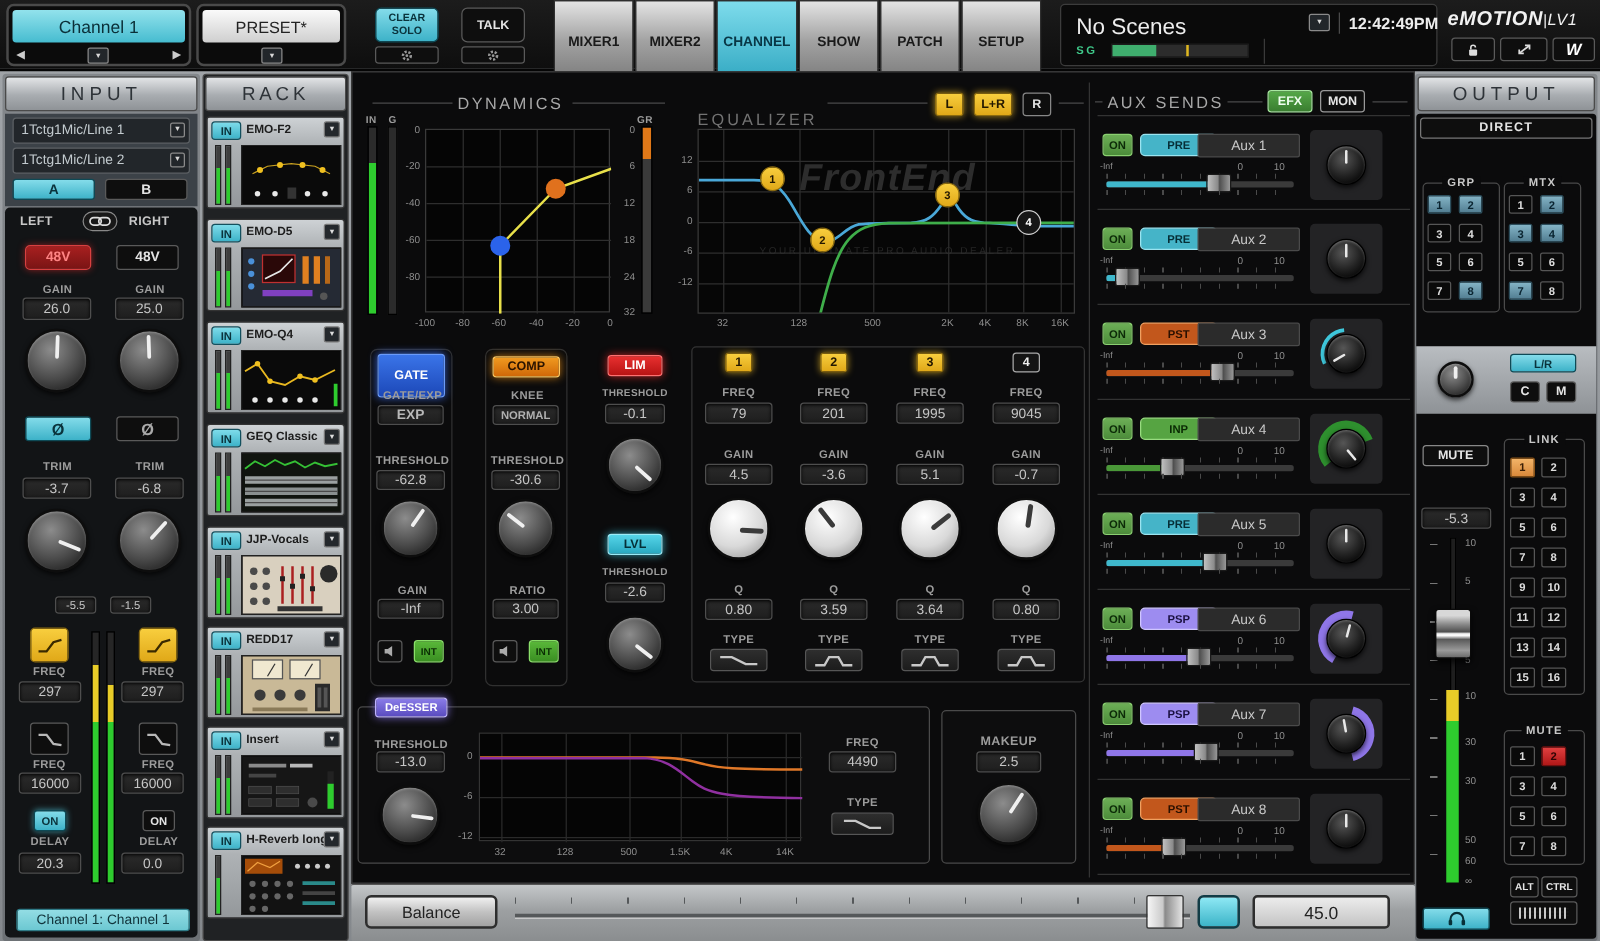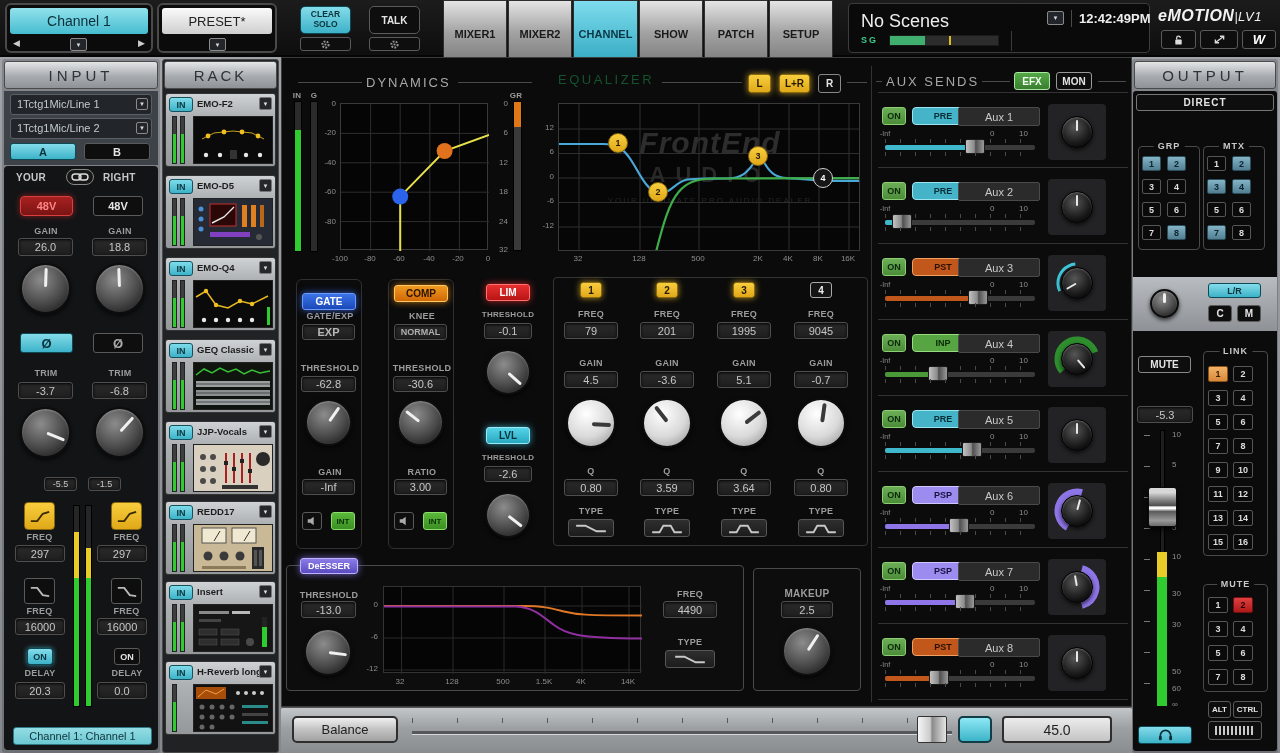--- a/index.html
+++ b/index.html
@@ -125,36 +125,36 @@
   <div class="hd" style="left:4px;top:61px;width:154px;height:28px">INPUT</div>
   <div class="abs" style="left:4px;top:91px;width:154px;height:74px;background:#3c4248"></div>
   <div class="abs" style="left:10px;top:94px;width:142px;height:21px;background:#22262a;border:1px solid #5c6064;border-radius:3px;color:#c2cace;font-size:11px;line-height:19px;padding-left:6px">1Tctg1Mic/Line 1</div>
   <div class="ddb" style="left:136px;top:98px;width:12px;height:12px">▼</div>
   <div class="abs" style="left:10px;top:118px;width:142px;height:21px;background:#22262a;border:1px solid #5c6064;border-radius:3px;color:#c2cace;font-size:11px;line-height:19px;padding-left:6px">1Tctg1Mic/Line 2</div>
   <div class="ddb" style="left:136px;top:122px;width:12px;height:12px">▼</div>
   <div class="btn cybtn" style="left:10px;top:143px;width:66px;height:17px;font-size:11px">A</div>
   <div class="btn dkbtn" style="left:84px;top:143px;width:66px;height:17px;font-size:11px">B</div>
 
   <div class="abs" style="left:4px;top:166px;width:154px;height:584px;background:#121416;border-radius:4px"></div>
-  <span class="lb" style="left:16px;top:172px;font-size:10px;color:#c8c8c8">YOUR</span>
+  <span class="lb" style="left:16px;top:172px;font-size:10px;color:#c8c8c8">LEFT</span>
   <div class="btn" style="left:66px;top:169px;width:28px;height:16px;background:#181818;border:1px solid #888;border-radius:8px">
     <svg width="18" height="10" viewBox="0 0 18 10">
         <rect x="1" y="2" width="9" height="6" rx="3" fill="none" stroke="#ddd" stroke-width="1.4"></rect>
         <rect x="8" y="2" width="9" height="6" rx="3" fill="none" stroke="#ddd" stroke-width="1.4"></rect>
       </svg>
   </div>
   <span class="lb" style="left:103px;top:172px;font-size:10px;color:#c8c8c8">RIGHT</span>
 
   <div class="btn" style="left:20px;top:196px;width:53px;height:20px;background:linear-gradient(#a82020,#7a1414);border:1px solid #d84040;border-radius:4px;color:#ff8484;font-size:11px;box-shadow:0 0 6px rgba(220,40,40,.6)">48V</div>
   <div class="btn dkbtn" style="left:93px;top:196px;width:50px;height:20px;font-size:11px">48V</div>
 
   <span class="lb" style="left:30px;top:226px;width:32px">GAIN</span>
   <span class="lb" style="left:104px;top:226px;width:32px">GAIN</span>
   <div class="val abs" style="left:18px;top:238px;width:55px;height:18px">26.0</div>
-  <div class="val abs" style="left:92px;top:238px;width:55px;height:18px">18.8</div>
+  <div class="val abs" style="left:92px;top:238px;width:55px;height:18px">25.0</div>
   <div class="knob" style="left:20px;top:263px;width:51px;height:51px;--rot:2deg">
       <i></i>
     </div>
   <div class="knob" style="left:94px;top:263px;width:51px;height:51px;--rot:-2deg">
       <i></i>
     </div>
 
   <div class="btn cybtn" style="left:20px;top:333px;width:53px;height:20px;font-size:13px">Ø</div>
   <div class="btn dkbtn" style="left:93px;top:333px;width:50px;height:20px;font-size:13px;color:#aaa">Ø</div>
 
@@ -446,21 +446,21 @@
   <span class="lb" style="left:506px;top:91px;width:20px;font-size:8px">GR</span>
   <span class="tk" style="left:486px;top:99px;width:22px;text-align:right">0</span>
   <span class="tk" style="left:486px;top:128px;width:22px;text-align:right">6</span>
   <span class="tk" style="left:486px;top:158px;width:22px;text-align:right">12</span>
   <span class="tk" style="left:486px;top:187px;width:22px;text-align:right">18</span>
   <span class="tk" style="left:486px;top:217px;width:22px;text-align:right">24</span>
   <span class="tk" style="left:486px;top:245px;width:22px;text-align:right">32</span>
   <div class="abs" style="left:513px;top:101px;width:9px;height:150px;border:1px solid #000;background:linear-gradient(#e07818 0 17%,#3a3a3a 17% 100%)"></div>
 
   <div class="abs" style="left:296px;top:279px;width:66px;height:270px;border:1px solid #303030;border-radius:6px">
-    <div class="btn" style="left:5px;top:13px;width:54px;height:17px;background:linear-gradient(#3a74e8,#1c48b8);border:1px solid #6a9af8;color:#fff;font-size:10px;box-shadow:0 0 7px rgba(60,110,240,.8)">GATE</div>
+    <div class="btn" style="left:5px;top:3px;width:54px;height:35px;background:linear-gradient(#3a74e8,#1c48b8);border:1px solid #6a9af8;color:#fff;font-size:10px;box-shadow:0 0 7px rgba(60,110,240,.8)">GATE</div>
     <span class="lb" style="left:0;top:31px;width:66px">GATE/EXP</span>
     <div class="val abs" style="left:5px;top:44px;width:53px;height:16px;font-weight:bold;color:#b8b8b8">EXP</div>
     <span class="lb" style="left:0;top:83px;width:66px">THRESHOLD</span>
     <div class="val abs" style="left:4px;top:96px;width:55px;height:16px">-62.8</div>
     <div class="knob" style="left:8px;top:119px;width:47px;height:47px;--rot:35deg">
         <i></i>
       </div>
     <span class="lb" style="left:0;top:187px;width:66px">GAIN</span>
     <div class="val abs" style="left:5px;top:199px;width:53px;height:16px">-Inf</div>
     <div class="btn dkbtn" style="left:5px;top:232px;width:20px;height:18px">
@@ -500,30 +500,29 @@
     <div class="btn" style="left:8px;top:148px;width:44px;height:17px;background:linear-gradient(#55d4e8,#28a8c0);border:1px solid #9aeaf6;color:#053037;font-size:10px;box-shadow:0 0 7px rgba(60,190,215,.8)">LVL</div>
     <span class="lb" style="left:0;top:174px;width:60px;font-size:8px">THRESHOLD</span>
     <div class="val abs" style="left:6px;top:187px;width:48px;height:16px">-2.6</div>
     <div class="knob" style="left:7px;top:213px;width:46px;height:46px;--rot:128deg">
         <i></i>
       </div>
   </div>
 </div>
 
 <div>
-  <span class="abs" style="left:558px;top:72px;font-size:13px;letter-spacing:2.5px;color:#14532d">EQUALIZER</span>
+  <span class="abs" style="left:558px;top:88px;font-size:13px;letter-spacing:2.5px;color:#737373">EQUALIZER</span>
   <div class="sline" style="left:662px;top:82px;width:80px"></div>
   <div class="btn dy" style="left:748px;top:74px;width:23px;height:19px;font-size:10px;box-shadow:0 0 6px rgba(240,190,40,.7)">L</div>
   <div class="btn dy" style="left:779px;top:74px;width:31px;height:19px;font-size:10px;box-shadow:0 0 6px rgba(240,190,40,.7)">L+R</div>
   <div class="btn dkbtn" style="left:818px;top:74px;width:23px;height:19px;font-size:10px;border-color:#888">R</div>
   <div class="sline" style="left:847px;top:82px;width:20px"></div>
 
   <div class="abs" style="left:558px;top:103px;width:302px;height:148px;background:#060606;border:1px solid #3a3a3a;overflow:hidden">
     <div class="abs" style="left:0;top:22px;width:302px;text-align:center;color:#2d2d2d;font-size:30px;font-weight:bold;font-style:italic;letter-spacing:1px">FrontEnd</div>
-    <div class="abs" style="left:0;top:58px;width:302px;text-align:center;color:#282828;font-size:22px;font-weight:bold;letter-spacing:10px">AUDIO</div>
     <div class="abs" style="left:0;top:92px;width:302px;text-align:center;color:#262626;font-size:8px;letter-spacing:2px">YOUR ULTIMATE PRO AUDIO DEALER</div>
     <svg class="abs" style="left:0;top:0" width="302" height="148" viewBox="0 0 302 148">
       <g stroke="#2e2e2e" stroke-width="1">
         <line x1="20" y1="0" x2="20" y2="148"></line>
           <line x1="81" y1="0" x2="81" y2="148"></line>
           <line x1="140" y1="0" x2="140" y2="148"></line>
           <line x1="200" y1="0" x2="200" y2="148"></line>
           <line x1="230" y1="0" x2="230" y2="148"></line>
           <line x1="260" y1="0" x2="260" y2="148"></line>
           <line x1="290" y1="0" x2="290" y2="148"></line>

